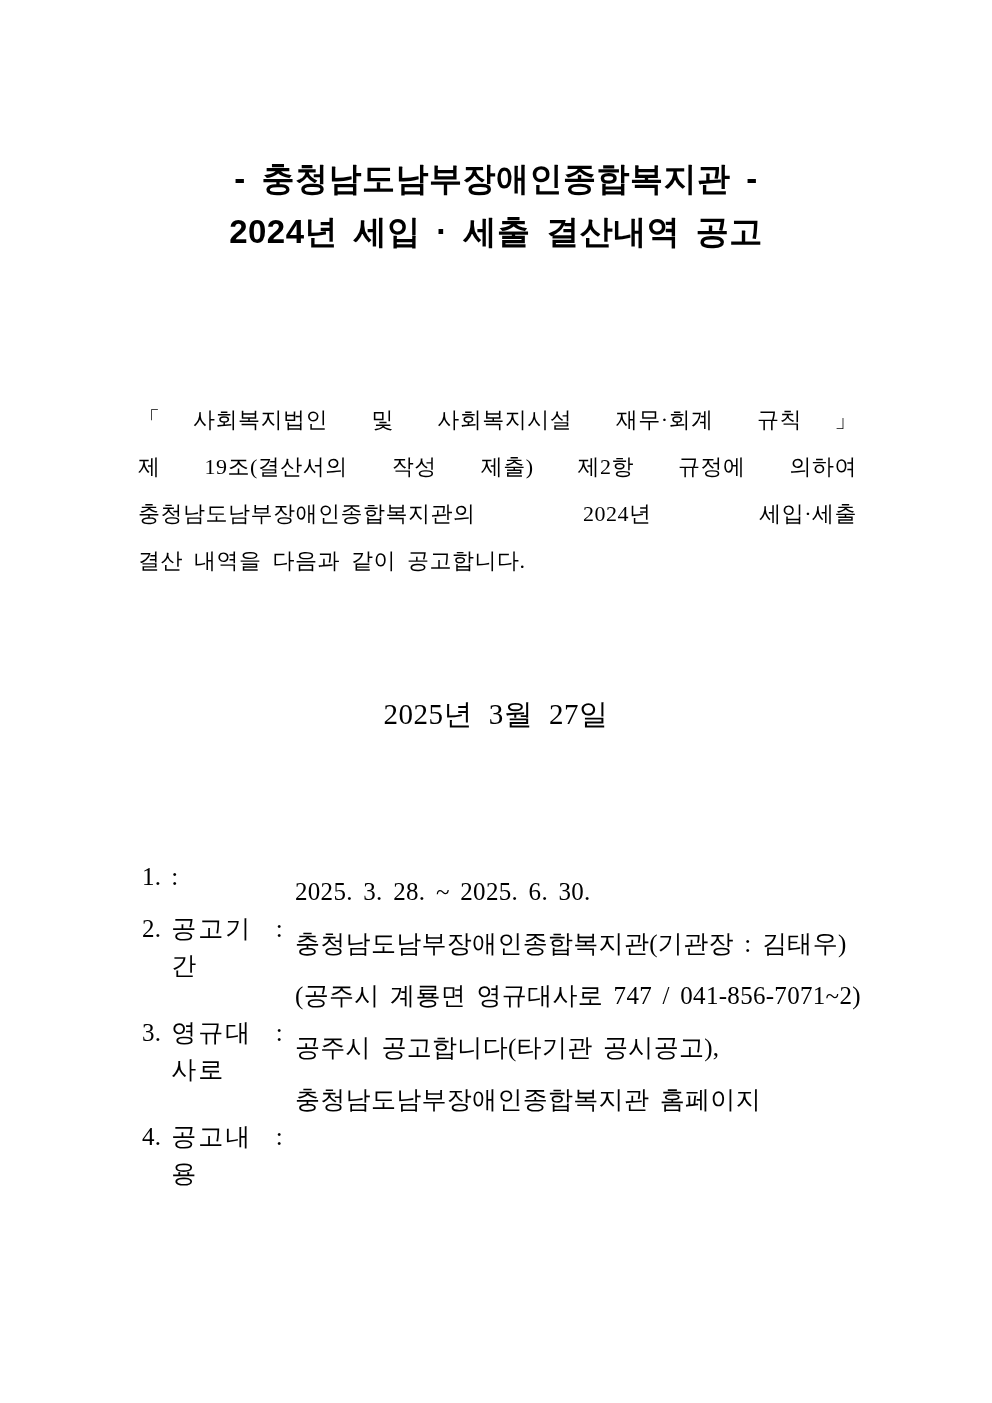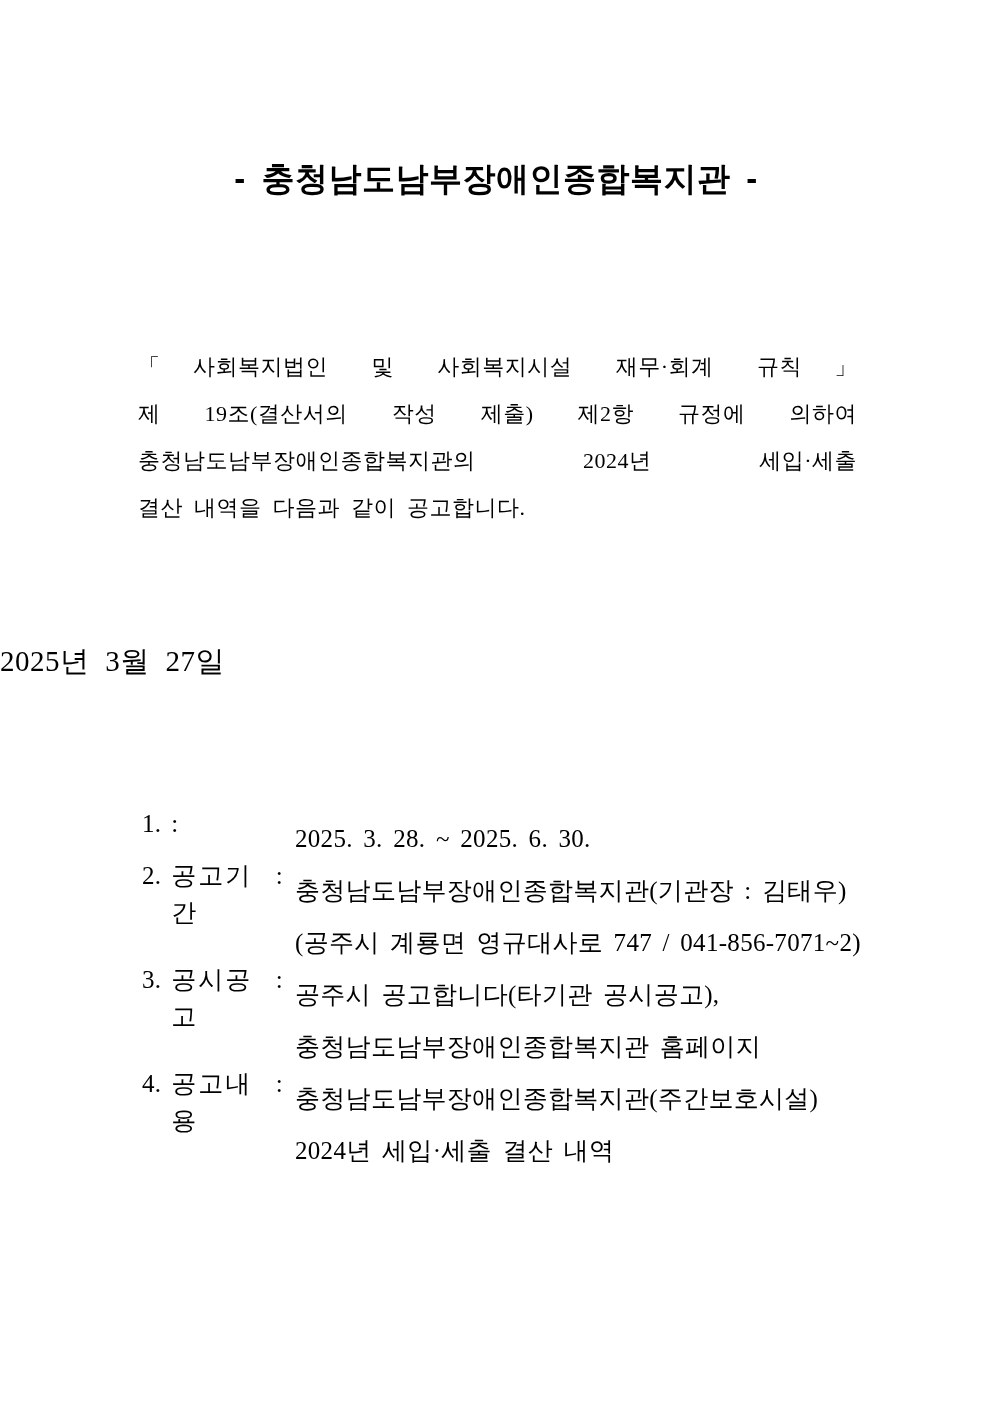--- a/index.html
+++ b/index.html
@@ -37,21 +37,21 @@
   }
   .para-line { white-space: nowrap; }
   .para-line.justified {
     white-space: normal;
     text-align: justify;
     text-align-last: justify;
   }
   
   .doc-date {
     margin-top: 110px;
-    text-align: left;
+    text-align: center;
     font-size: 29px;
     line-height: 40px;
     word-spacing: 8px;
     letter-spacing: 0.5px;
   }
   
   .doc-list {
     margin-top: 124px;
     padding-left: 142px;
     padding-right: 100px;
@@ -73,20 +73,21 @@
   .item-values { flex: 1; }
   .item-line { white-space: nowrap; margin-top: 15px; }
 </style>
 </head>
 <body>
 
 <div class="page">
 
   <div class="doc-title">
     <div class="title-line">- 충청남도남부장애인종합복지관 -</div>
+    <div class="title-line">2024년 세입 · 세출 결산내역 공고</div>
   </div>
 
   <div class="doc-body">
     <div class="para-line justified">「사회복지법인 및 사회복지시설 재무·회계 규칙」</div>
     <div class="para-line justified">제 19조(결산서의 작성 제출) 제2항 규정에 의하여</div>
     <div class="para-line justified">충청남도남부장애인종합복지관의 2024년 세입·세출</div>
     <div class="para-line">결산 내역을 다음과 같이 공고합니다.</div>
   </div>
 
   <div class="doc-date">2025년 3월 27일</div>
@@ -111,36 +112,32 @@
       </div>
       <div class="item-values">
         <div class="item-line">충청남도남부장애인종합복지관(기관장 : 김태우)</div>
         <div class="item-line">(공주시 계룡면 영규대사로 747 / 041-856-7071~2)</div>
       </div>
     </div>
 
     <div class="list-item">
       <div class="item-head">
         <span class="item-no">3.</span>
-        <span class="item-label">공시공고</span>
+        <span class="item-label">영규대사로</span>
         <span class="item-colon">:</span>
       </div>
       <div class="item-values">
         <div class="item-line">공주시 공고합니다(타기관 공시공고),</div>
         <div class="item-line">충청남도남부장애인종합복지관 홈페이지</div>
       </div>
     </div>
 
     <div class="list-item">
       <div class="item-head">
         <span class="item-no">4.</span>
         <span class="item-label">공고내용</span>
         <span class="item-colon">:</span>
       </div>
-      <div class="item-values">
-        <div class="item-line">충청남도남부장애인종합복지관(주간보호시설)</div>
-        <div class="item-line">2024년 세입·세출 결산 내역</div>
-      </div>
     </div>
 
   </div>
 
 </div>
 
 </body></html>

